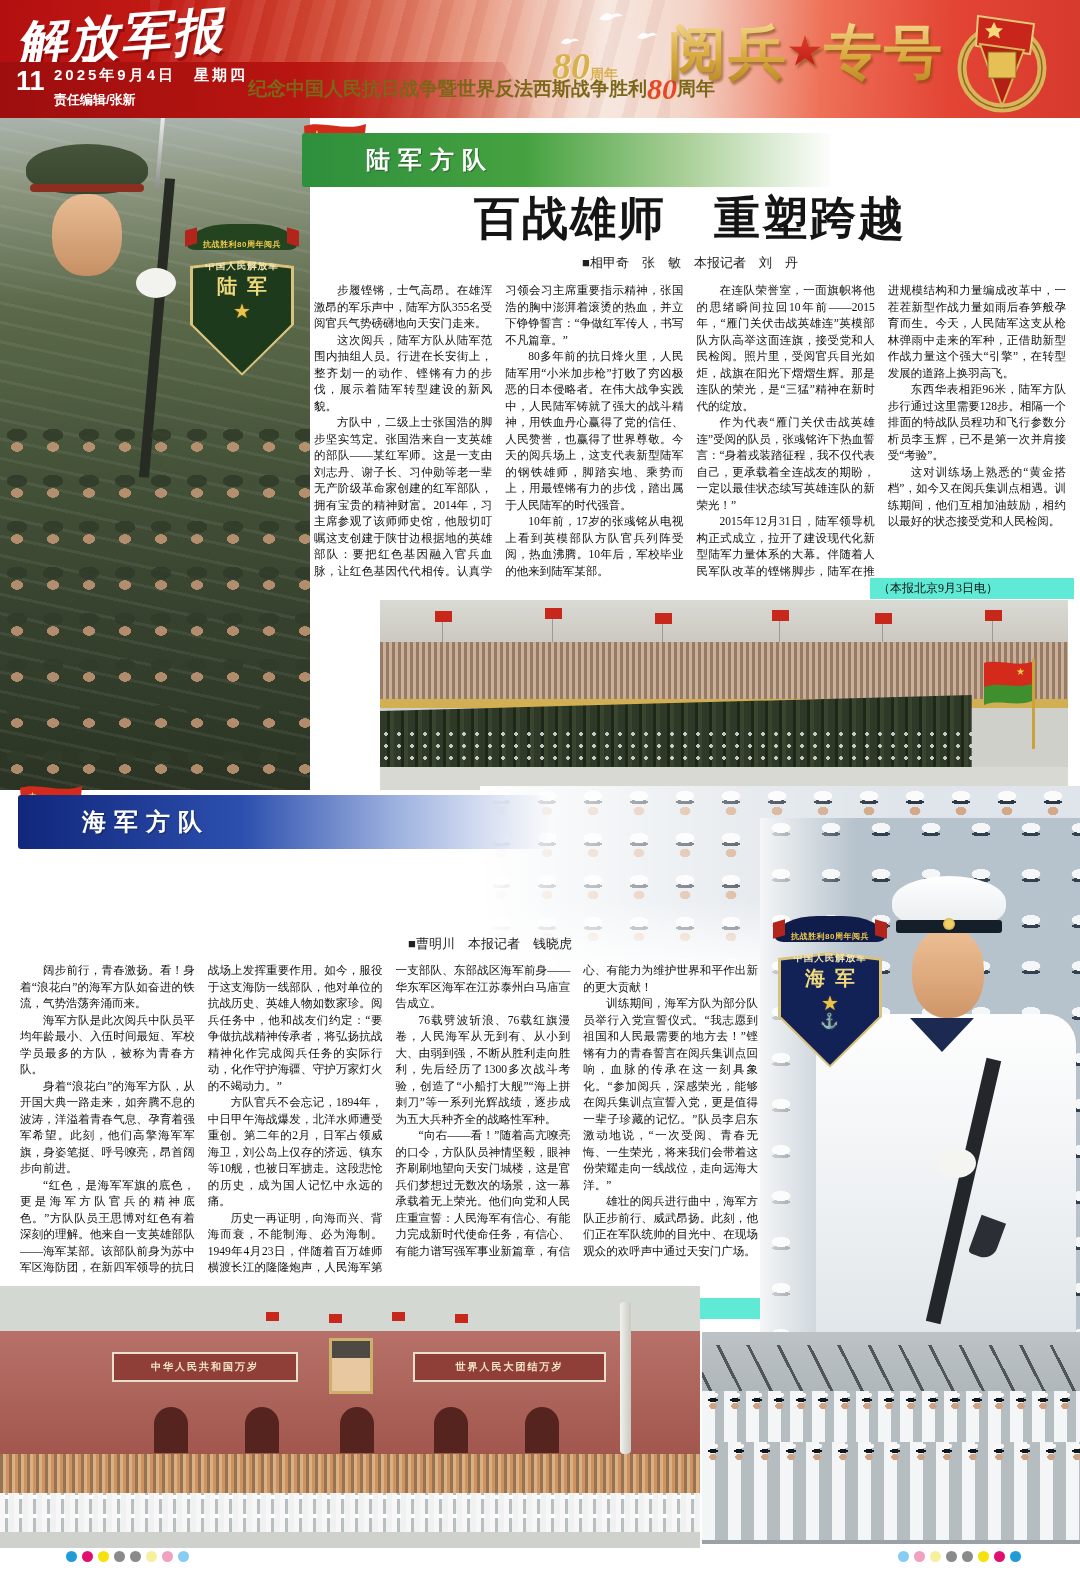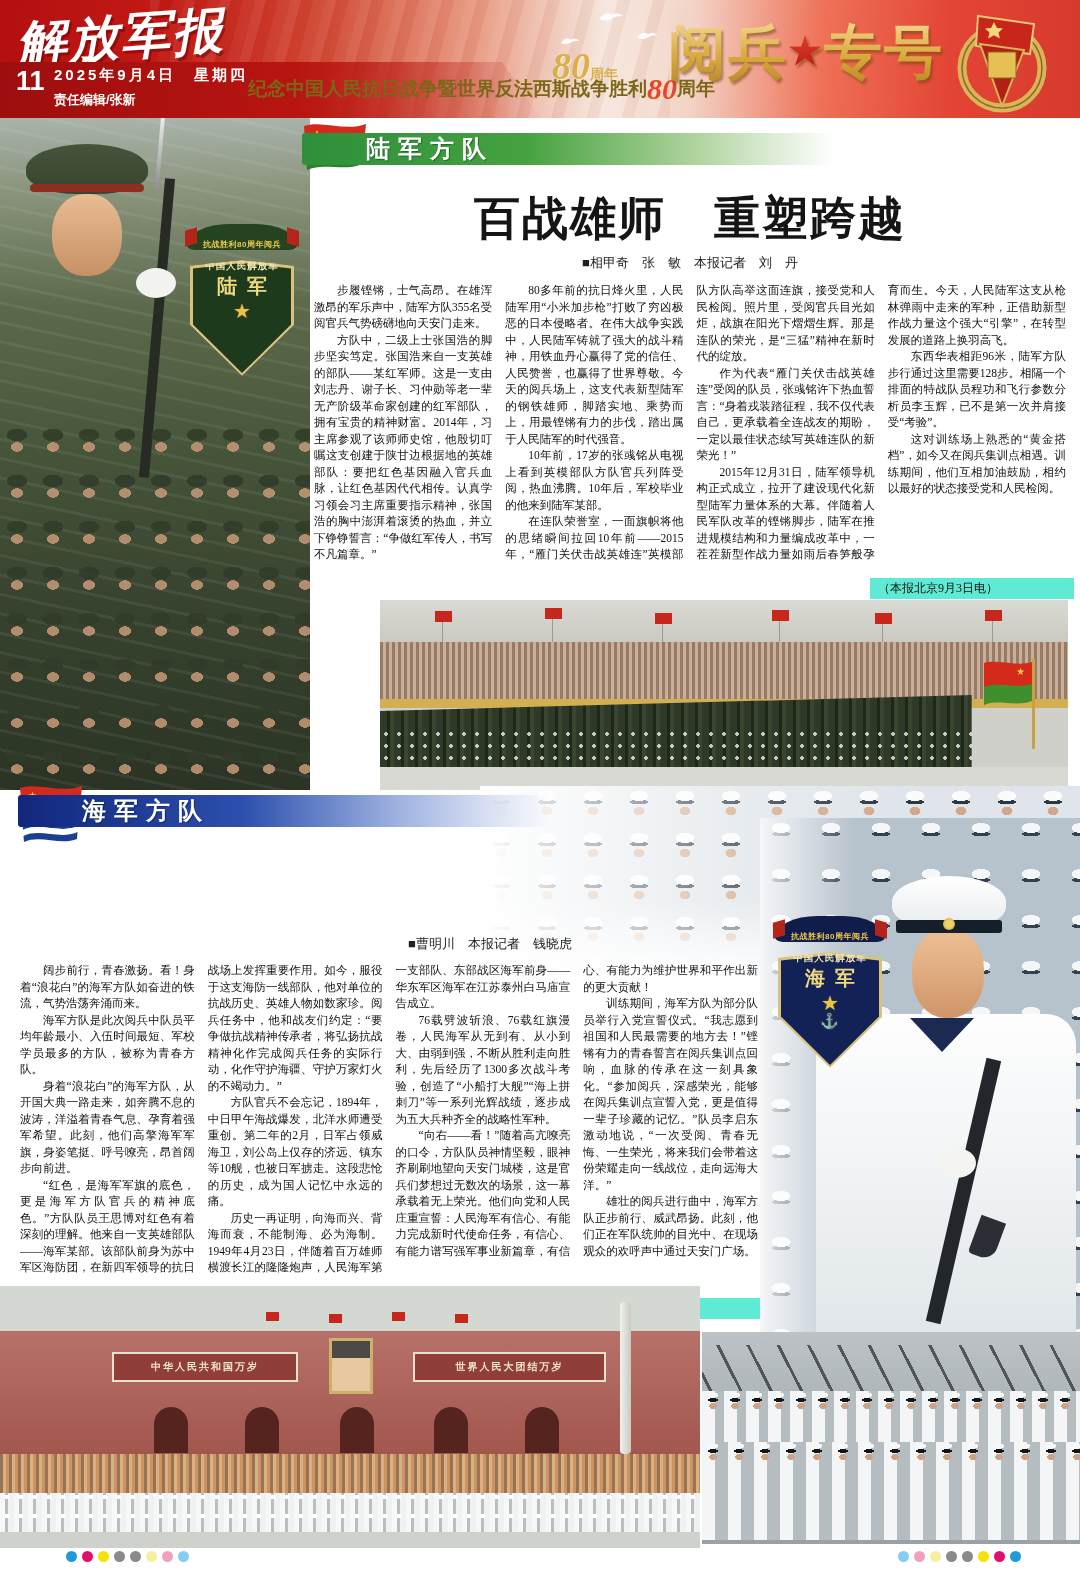--- a/index.html
+++ b/index.html
@@ -31,21 +31,21 @@
   .dove{position:absolute;fill:#fff;opacity:.95;}
   .special-issue{left:668px;top:14px;width:300px;font-size:58px;font-weight:bold;letter-spacing:2px;white-space:nowrap;
     background:linear-gradient(180deg,#f8e09a 0%,#d8a93c 55%,#b1821f 100%);
     -webkit-background-clip:text;background-clip:text;color:transparent;
     filter:drop-shadow(2px 3px 1px rgba(120,70,10,.55));}
   .special-star{display:inline-block;font-size:38px;vertical-align:8px;
     background:linear-gradient(180deg,#e8442e,#b31515);-webkit-background-clip:text;background-clip:text;color:transparent;}
   .gold-badge{left:950px;top:8px;}
 
   
-  .sec-banner{height:32px;display:flex;border-radius:3px;}
+  .sec-banner{height:54px;display:flex;align-items:center;border-radius:3px;}
   .army-banner{left:302px;top:133px;width:560px;
     background:linear-gradient(90deg,#2e8f3c 0%,#46a240 40%,#a8cf96 68%,rgba(255,255,255,0) 95%);}
   .navy-banner{left:18px;top:795px;width:560px;
     background:linear-gradient(90deg,#11277c 0%,#2c4fae 40%,#9fb3e0 68%,rgba(255,255,255,0) 95%);}
   .sec-label{margin-left:64px;font-size:24px;font-weight:bold;color:#fff;letter-spacing:8px;
     text-shadow:1px 1px 1px rgba(0,0,0,.35);}
   .flag-icon{position:absolute;}
 
   
   .headline{font-weight:bold;color:#151515;text-align:center;letter-spacing:2px;font-size:46px;
@@ -255,20 +255,21 @@
   </svg>
   <div class="abs sec-banner army-banner">
     <span class="sec-label">陆军方队</span>
   </div>
 
   <div class="abs headline army-headline">百战雄师　重塑跨越</div>
   <div class="abs byline army-byline">■相甲奇　张　敏　本报记者　刘　丹</div>
 
   <div class="abs cols army-text">
       <p>步履铿锵，士气高昂。在雄浑激昂的军乐声中，陆军方队355名受阅官兵气势磅礴地向天安门走来。</p>
+      <p>这次阅兵，陆军方队从陆军范围内抽组人员。行进在长安街上，整齐划一的动作、铿锵有力的步伐，展示着陆军转型建设的新风貌。</p>
       <p>方队中，二级上士张国浩的脚步坚实笃定。张国浩来自一支英雄的部队——某红军师。这是一支由刘志丹、谢子长、习仲勋等老一辈无产阶级革命家创建的红军部队，拥有宝贵的精神财富。2014年，习主席参观了该师师史馆，他殷切叮嘱这支创建于陕甘边根据地的英雄部队：要把红色基因融入官兵血脉，让红色基因代代相传。认真学习领会习主席重要指示精神，张国浩的胸中澎湃着滚烫的热血，并立下铮铮誓言：“争做红军传人，书写不凡篇章。”</p>
       <p>80多年前的抗日烽火里，人民陆军用“小米加步枪”打败了穷凶极恶的日本侵略者。在伟大战争实践中，人民陆军铸就了强大的战斗精神，用铁血丹心赢得了党的信任、人民赞誉，也赢得了世界尊敬。今天的阅兵场上，这支代表新型陆军的钢铁雄师，脚踏实地、乘势而上，用最铿锵有力的步伐，踏出属于人民陆军的时代强音。</p>
       <p>10年前，17岁的张彧铭从电视上看到英模部队方队官兵列阵受阅，热血沸腾。10年后，军校毕业的他来到陆军某部。</p>
       <p>在连队荣誉室，一面旗帜将他的思绪瞬间拉回10年前——2015年，“雁门关伏击战英雄连”英模部队方队高举这面连旗，接受党和人民检阅。照片里，受阅官兵目光如炬，战旗在阳光下熠熠生辉。那是连队的荣光，是“三猛”精神在新时代的绽放。</p>
       <p>作为代表“雁门关伏击战英雄连”受阅的队员，张彧铭许下热血誓言：“身着戎装踏征程，我不仅代表自己，更承载着全连战友的期盼，一定以最佳状态续写英雄连队的新荣光！”</p>
       <p>2015年12月31日，陆军领导机构正式成立，拉开了建设现代化新型陆军力量体系的大幕。伴随着人民军队改革的铿锵脚步，陆军在推进规模结构和力量编成改革中，一茬茬新型作战力量如雨后春笋般孕育而生。今天，人民陆军这支从枪林弹雨中走来的军种，正借助新型作战力量这个强大“引擎”，在转型发展的道路上换羽高飞。</p>
       <p>东西华表相距96米，陆军方队步行通过这里需要128步。相隔一个排面的特战队员程功和飞行参数分析员李玉辉，已不是第一次并肩接受“考验”。</p>
       <p>这对训练场上熟悉的“黄金搭档”，如今又在阅兵集训点相遇。训练期间，他们互相加油鼓励，相约以最好的状态接受党和人民检阅。</p>
     </div>
   <div class="abs dateline army-dateline">（本报北京9月3日电）</div>

